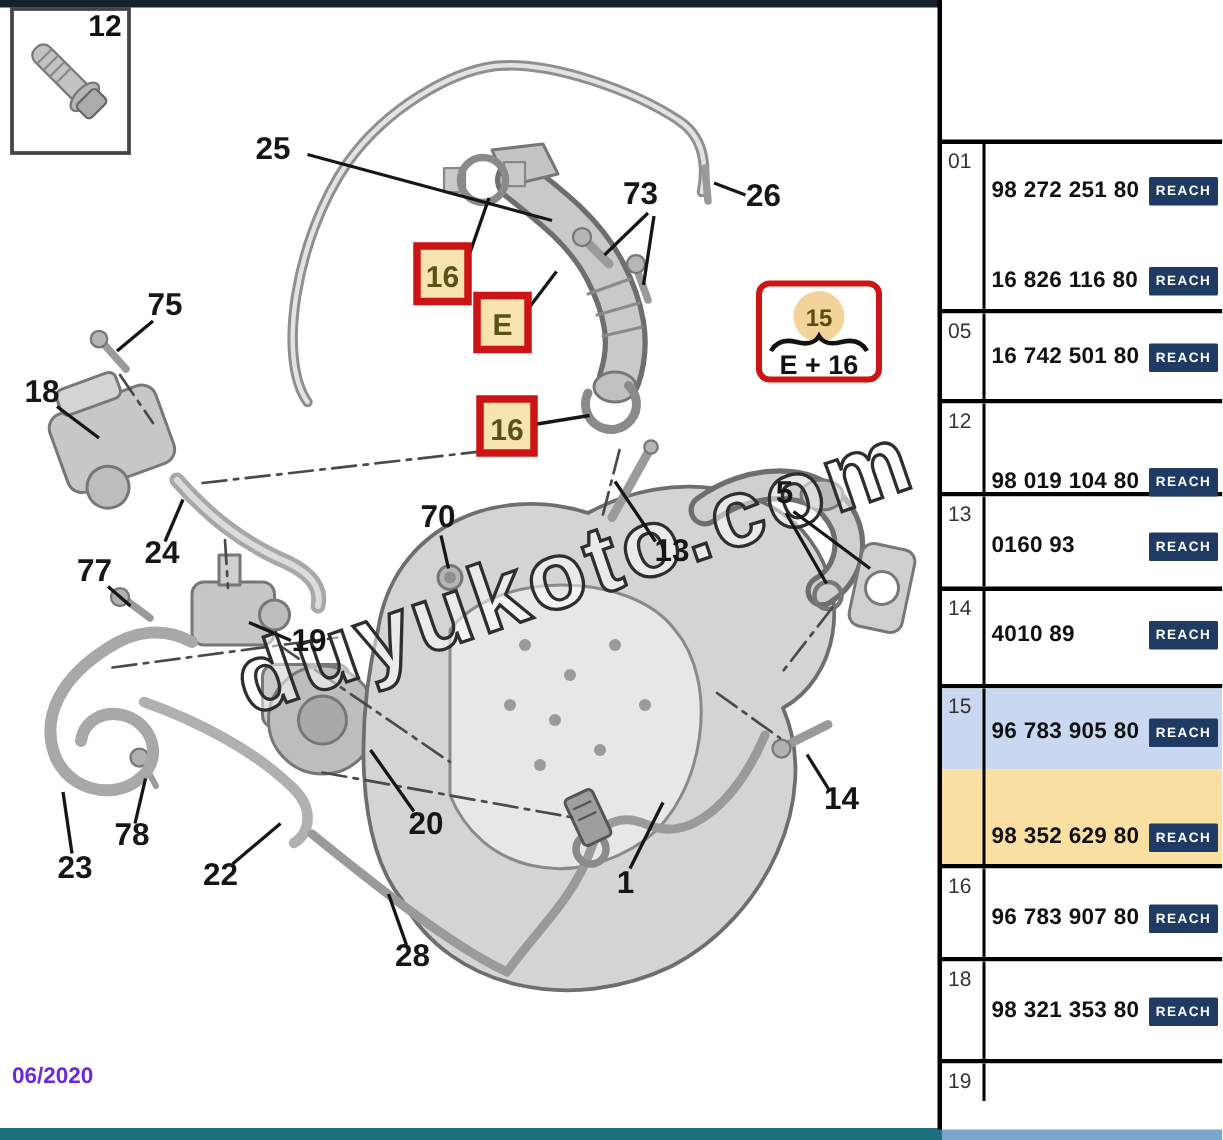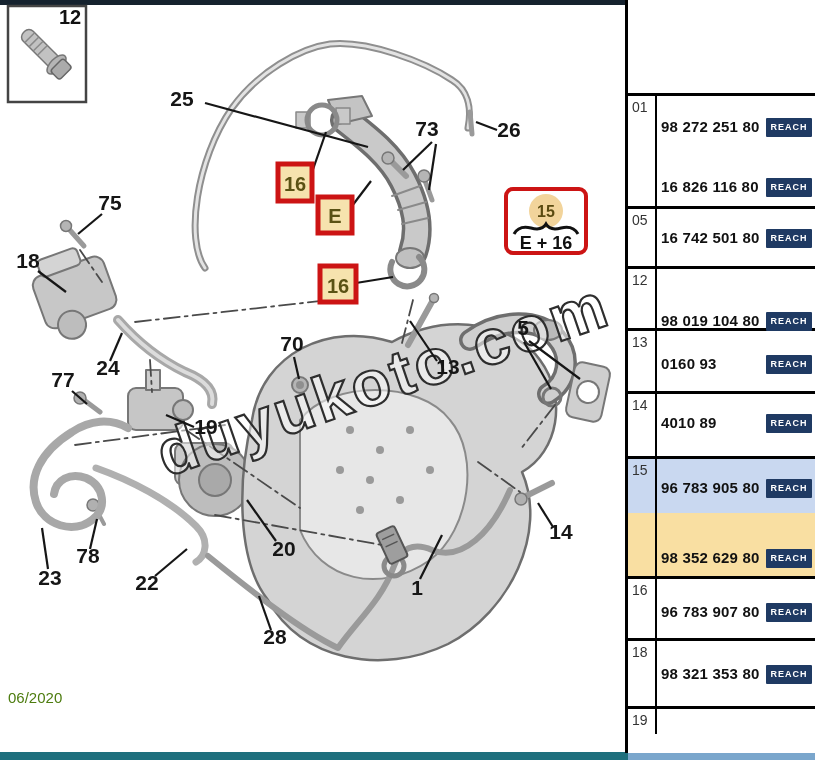--- a/index.html
+++ b/index.html
@@ -13,21 +13,21 @@
   .lbl{font:700 21px "Liberation Sans","DejaVu Sans",sans-serif;fill:#161616;text-anchor:middle;}
   .leader{stroke:#161616;stroke-width:2.2;fill:none;}
   .callout-text{font:700 20px "Liberation Sans","DejaVu Sans",sans-serif;fill:#5a5214;text-anchor:middle;}
   .emblem-text{font:700 18px "Liberation Sans","DejaVu Sans",sans-serif;fill:#111;text-anchor:middle;}
   .emblem-ref{font:700 16px "Liberation Sans","DejaVu Sans",sans-serif;fill:#5a4a10;text-anchor:middle;}
   .inset-lbl{font:700 20px "Liberation Sans","DejaVu Sans",sans-serif;fill:#111;text-anchor:middle;}
   .wm{font:700 64px "Liberation Sans","DejaVu Sans",sans-serif;fill:rgba(255,255,255,0.5);
       stroke:#2e2e2e;stroke-width:2.2;letter-spacing:3px;text-anchor:middle;}
   .dashdot{stroke:#4a4a4a;stroke-width:1.8;fill:none;stroke-dasharray:16 5 3 5;}
   
-  #footer-date{position:absolute;left:8px;top:689px;font-size:15px;font-weight:400;color:#4d7c0f;}
+  #footer-date{position:absolute;left:8px;top:709px;font-size:15px;font-weight:700;color:#6d28d9;}
   #footer-doc{position:absolute;left:0;top:731px;width:620px;text-align:right;font-size:15px;font-weight:700;color:#111;}
   #bottombar-left{position:absolute;left:0;top:752px;width:628px;height:8px;background:#1e6f7d;}
   #bottombar-right{position:absolute;left:628px;top:752px;width:187px;height:8px;background:#7aa6cc;}
   
   #panel-border{position:absolute;left:625px;top:0;width:3px;height:753px;background:#000;}
   #panel{position:absolute;left:628px;top:0;width:187px;height:753px;background:#fff;}
   #panel-header{position:absolute;left:0;top:0;width:100%;height:30px;border-bottom:3px solid #000;
       display:flex;align-items:center;gap:5px;padding-left:5px;box-sizing:border-box;
       font-size:21px;color:#222;}
   #panel-header b{font-weight:700;color:#111;}

